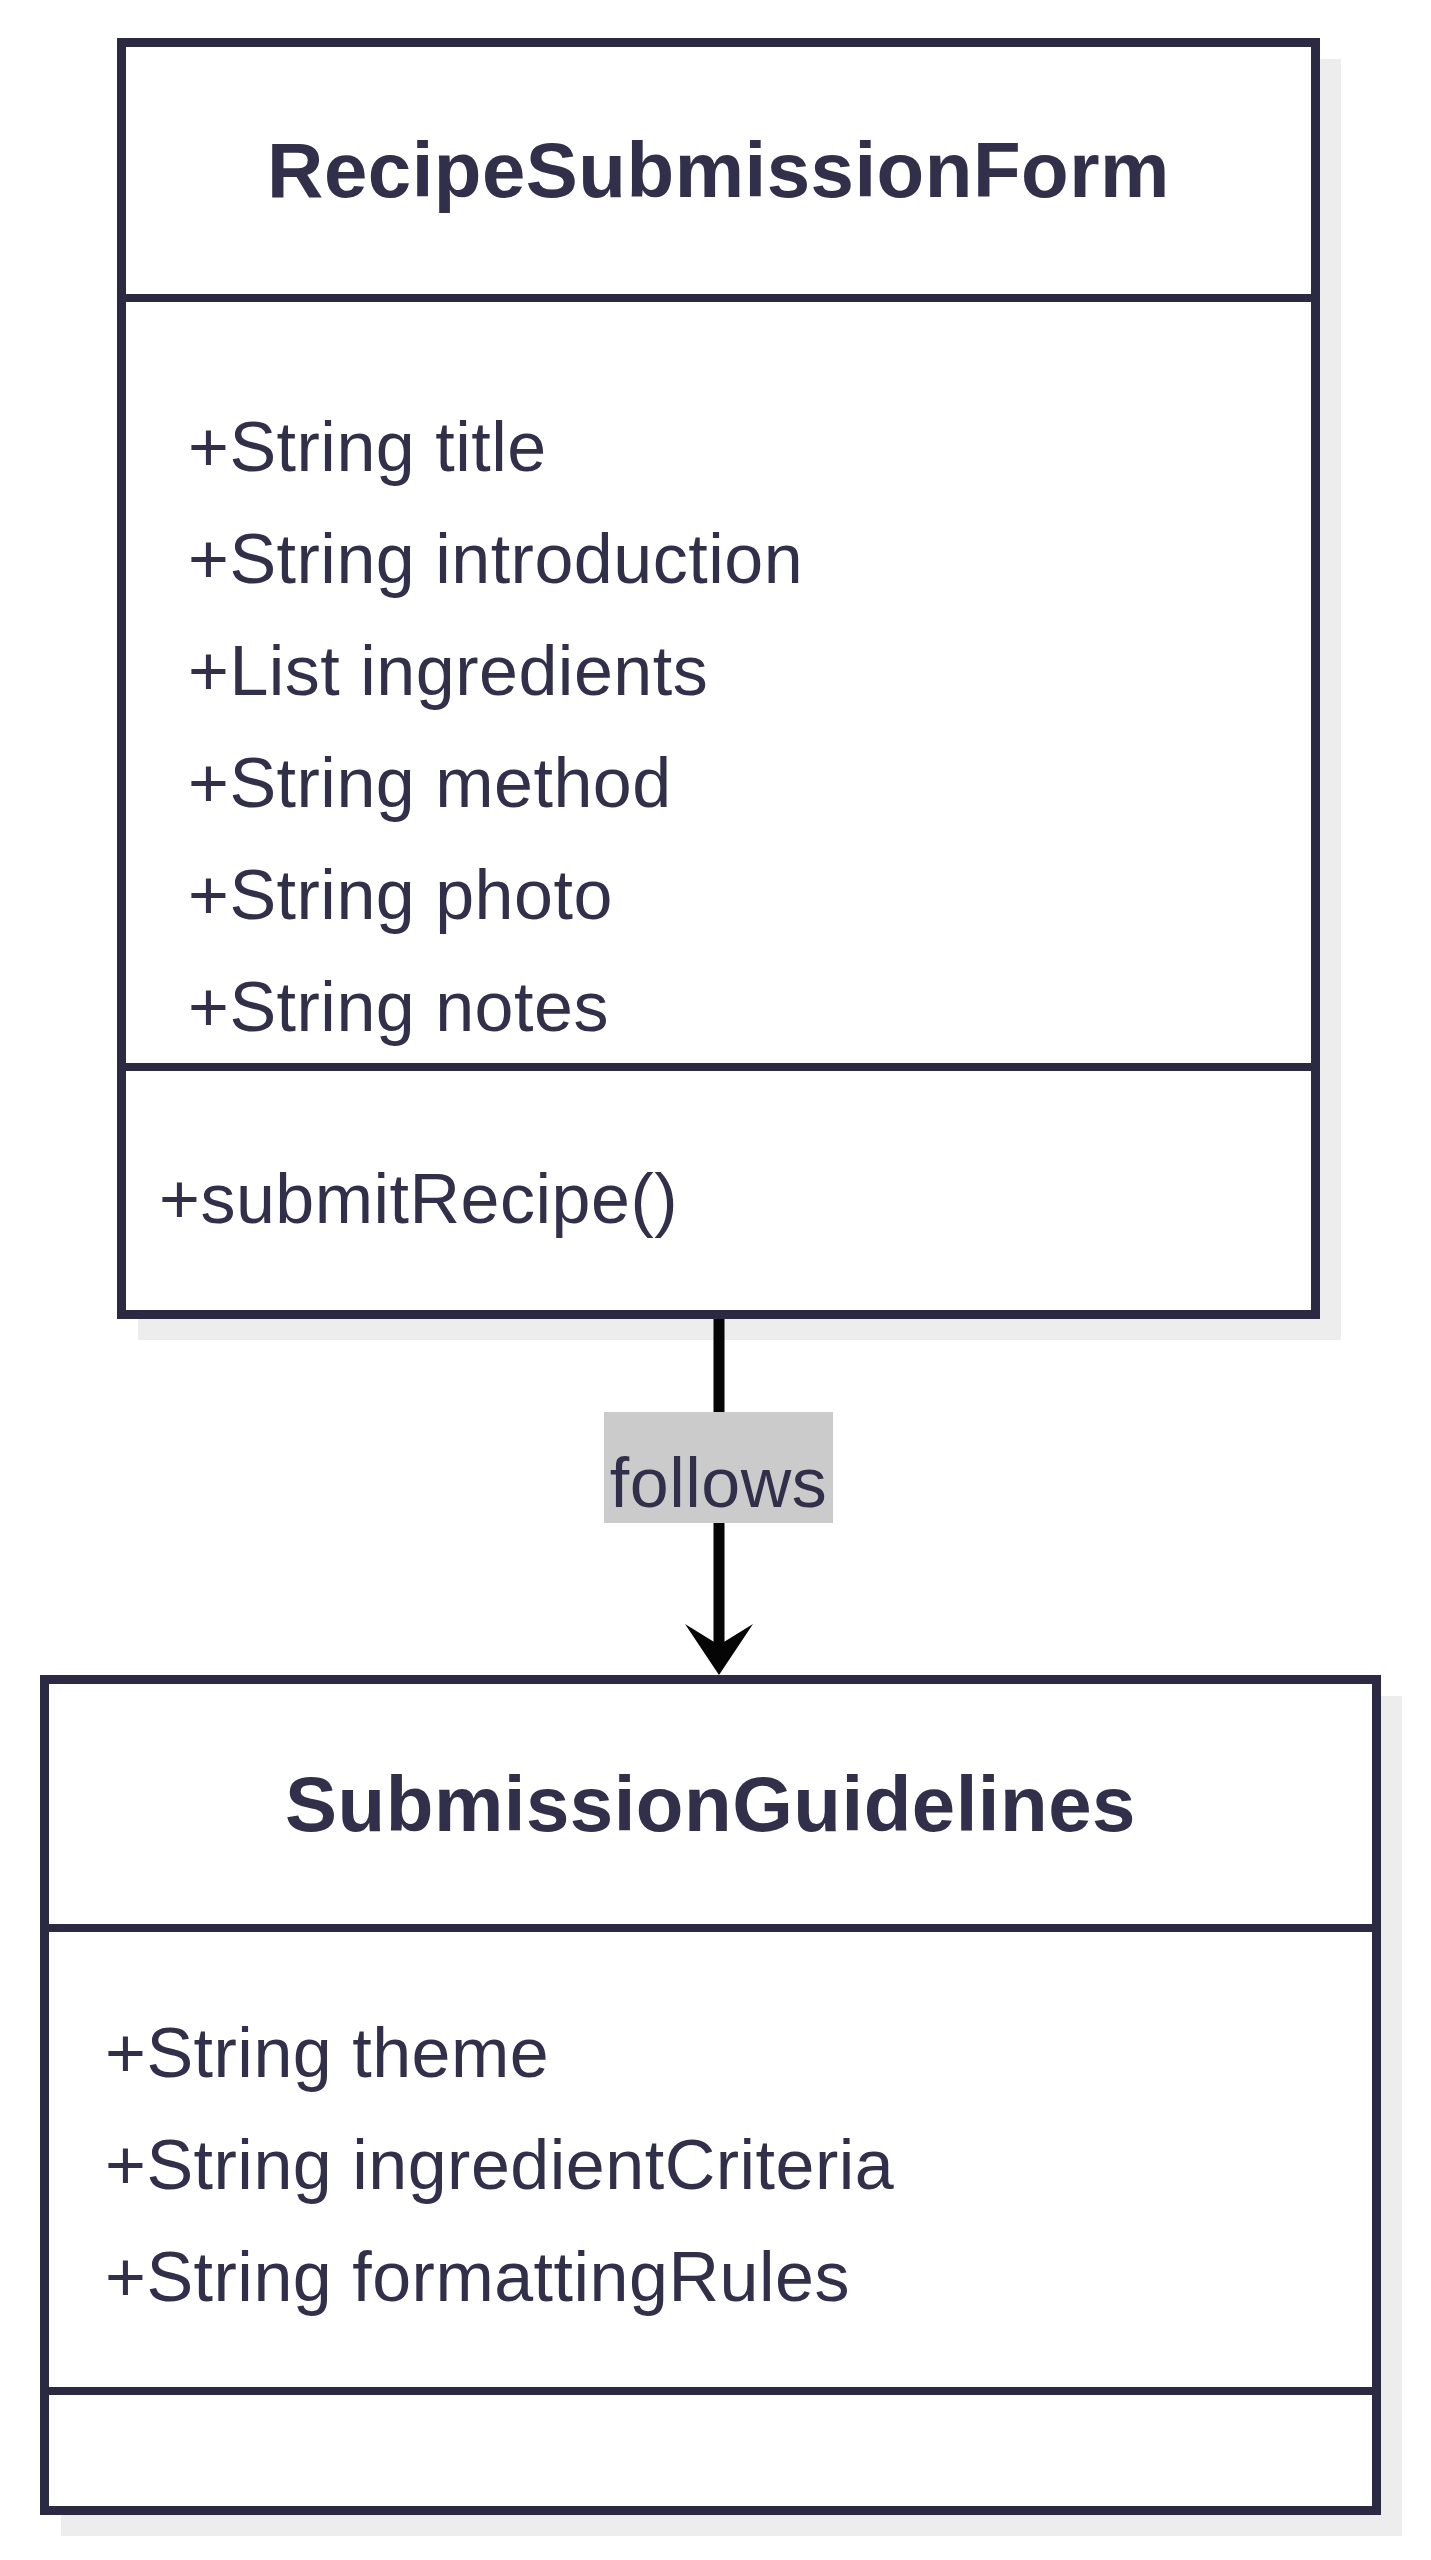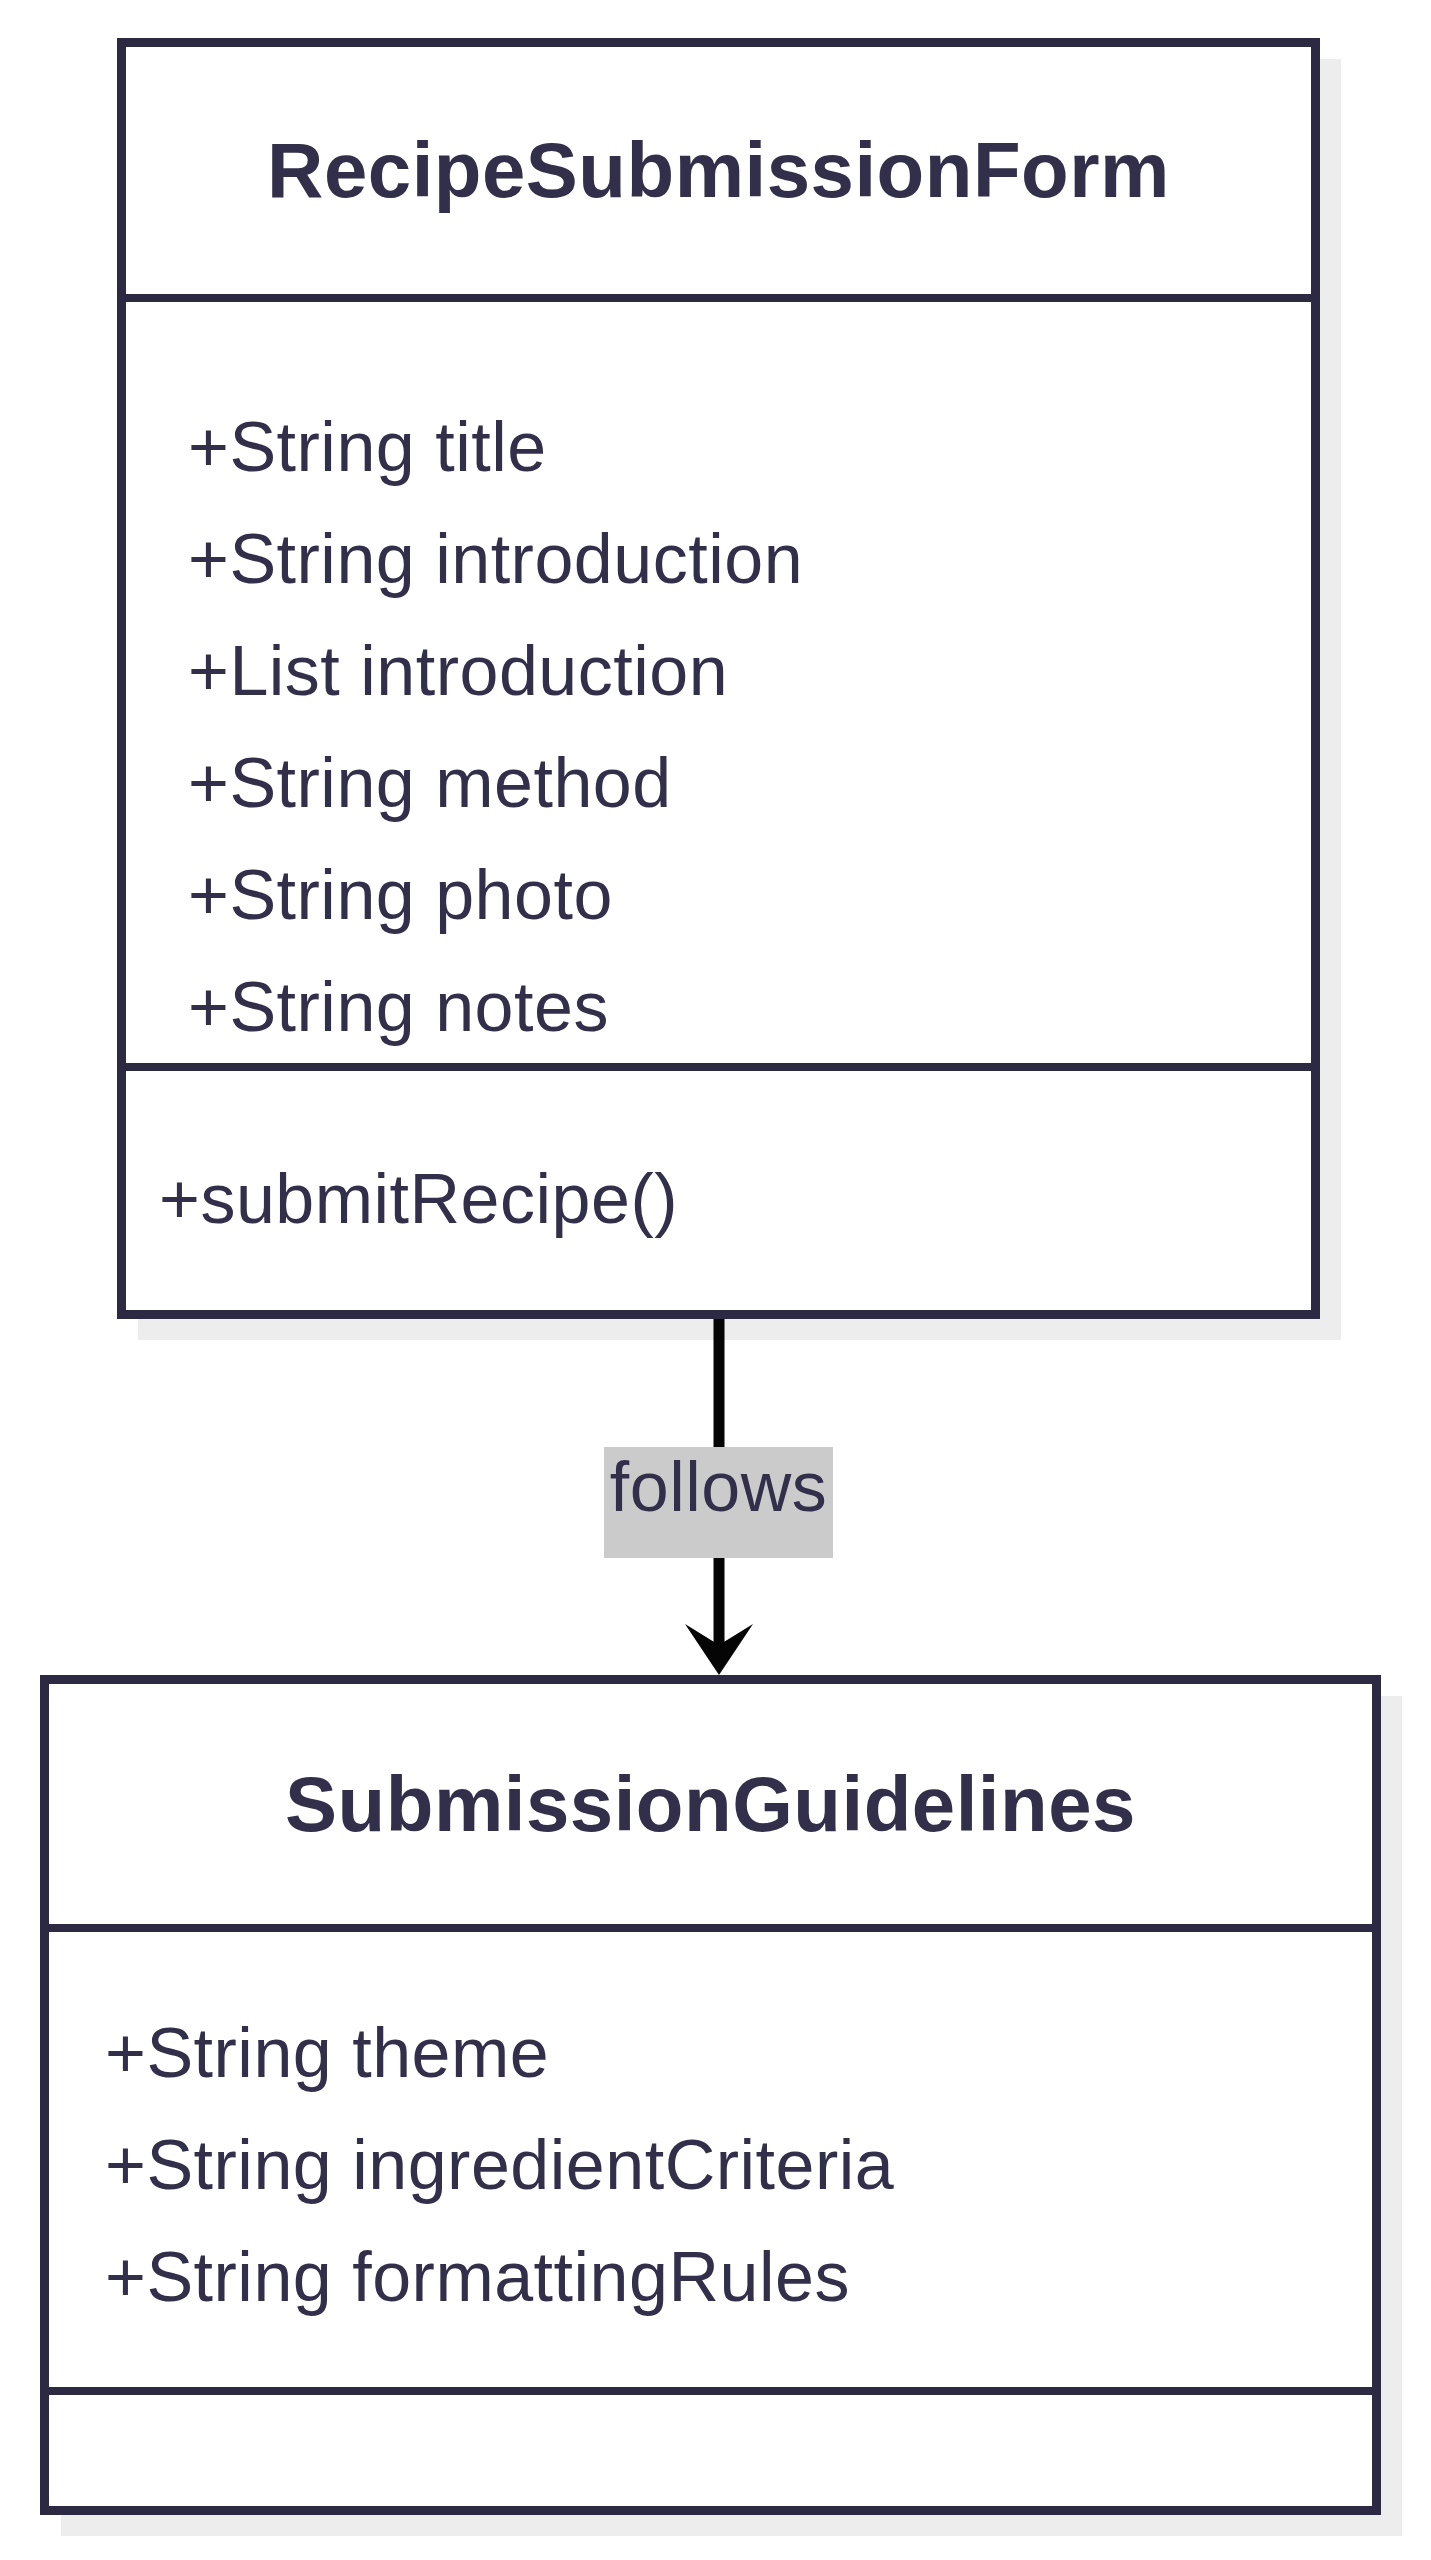--- a/index.html
+++ b/index.html
@@ -46,37 +46,37 @@
     font-size:70px;letter-spacing:0.5px;}
   #class-box-top .methods{height:255px;padding-left:33px;}
   #class-box-bottom .methods{height:111px;padding-left:56px;}
   .method-row{display:flex;align-items:center;white-space:nowrap;}
 
   #association-arrow{position:absolute;left:650px;top:1319px;width:140px;height:362px;}
   #association-arrow line{stroke:var(--arrow);stroke-width:11px;}
   #association-arrow polygon{fill:var(--arrow);}
 
   #edge-label{
-    position:absolute;left:604px;top:1447px;width:229px;height:111px;
+    position:absolute;left:604px;top:1412px;width:229px;height:111px;
     background:var(--label_bg);
-    display:flex;align-items:flex-start;justify-content:center;
+    display:flex;align-items:flex-end;justify-content:center;
     font-size:70px;color:var(--text);letter-spacing:0.5px;
     z-index:2;
   }
 </style>
 </head>
 <body>
 
 <div class="class-box" id="class-box-top">
   <div class="class-title">RecipeSubmissionForm</div>
   <div class="divider"></div>
   <div class="attrs">
     <div class="attr-row">+String title</div>
     <div class="attr-row">+String introduction</div>
-    <div class="attr-row">+List introduction</div>
+    <div class="attr-row">+List ingredients</div>
     <div class="attr-row">+String method</div>
     <div class="attr-row">+String photo</div>
     <div class="attr-row">+String notes</div>
   </div>
   <div class="divider"></div>
   <div class="methods">
     <div class="method-row">+submitRecipe()</div>
   </div>
 </div>
 

